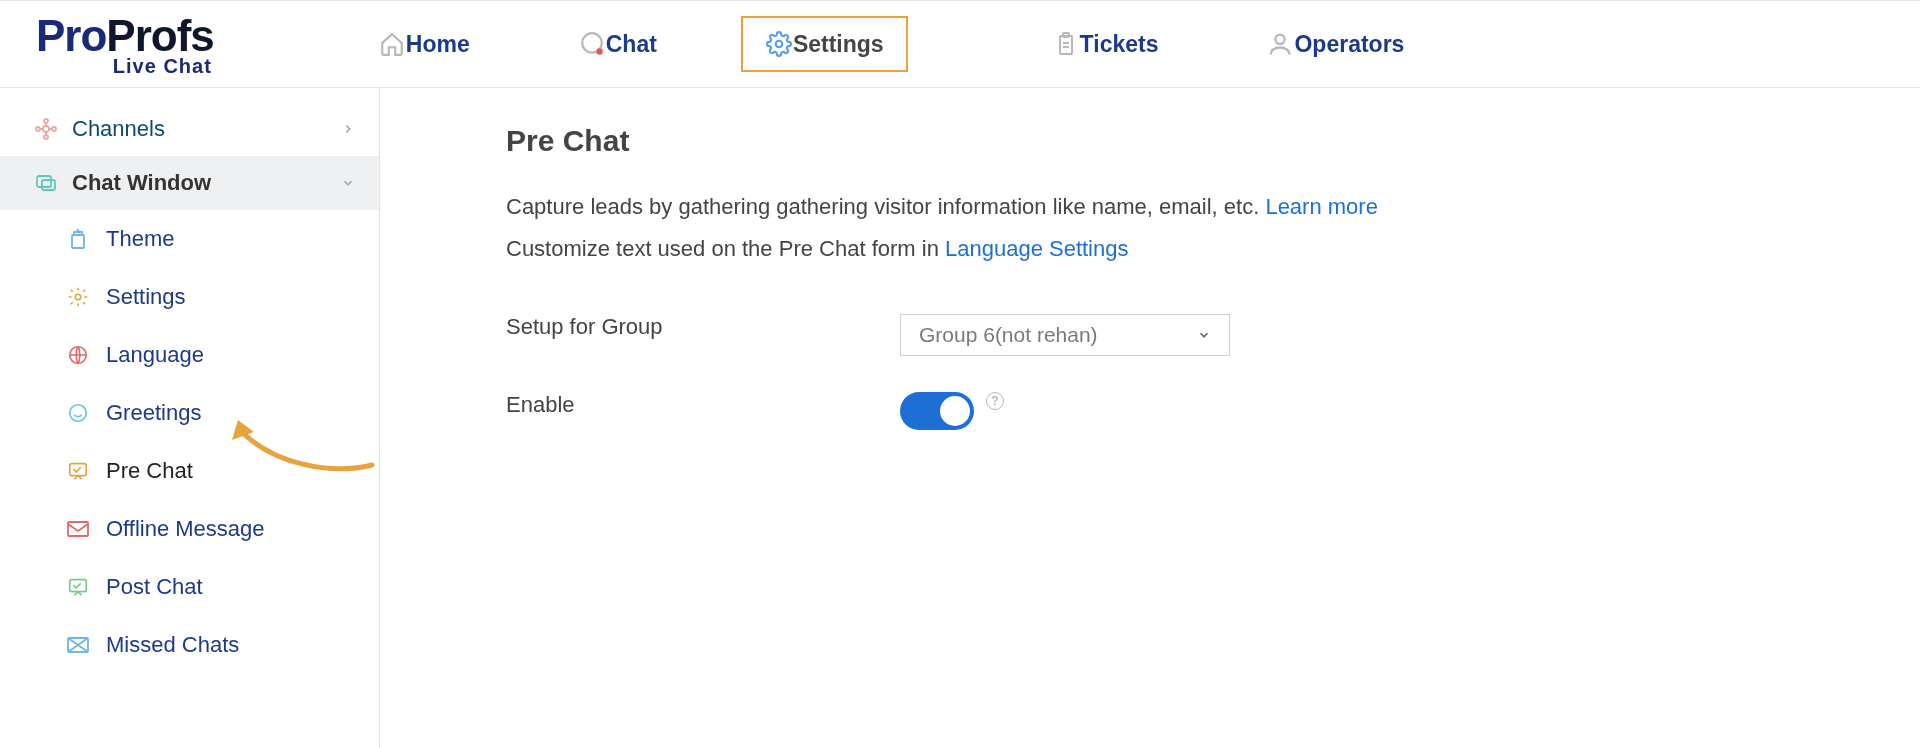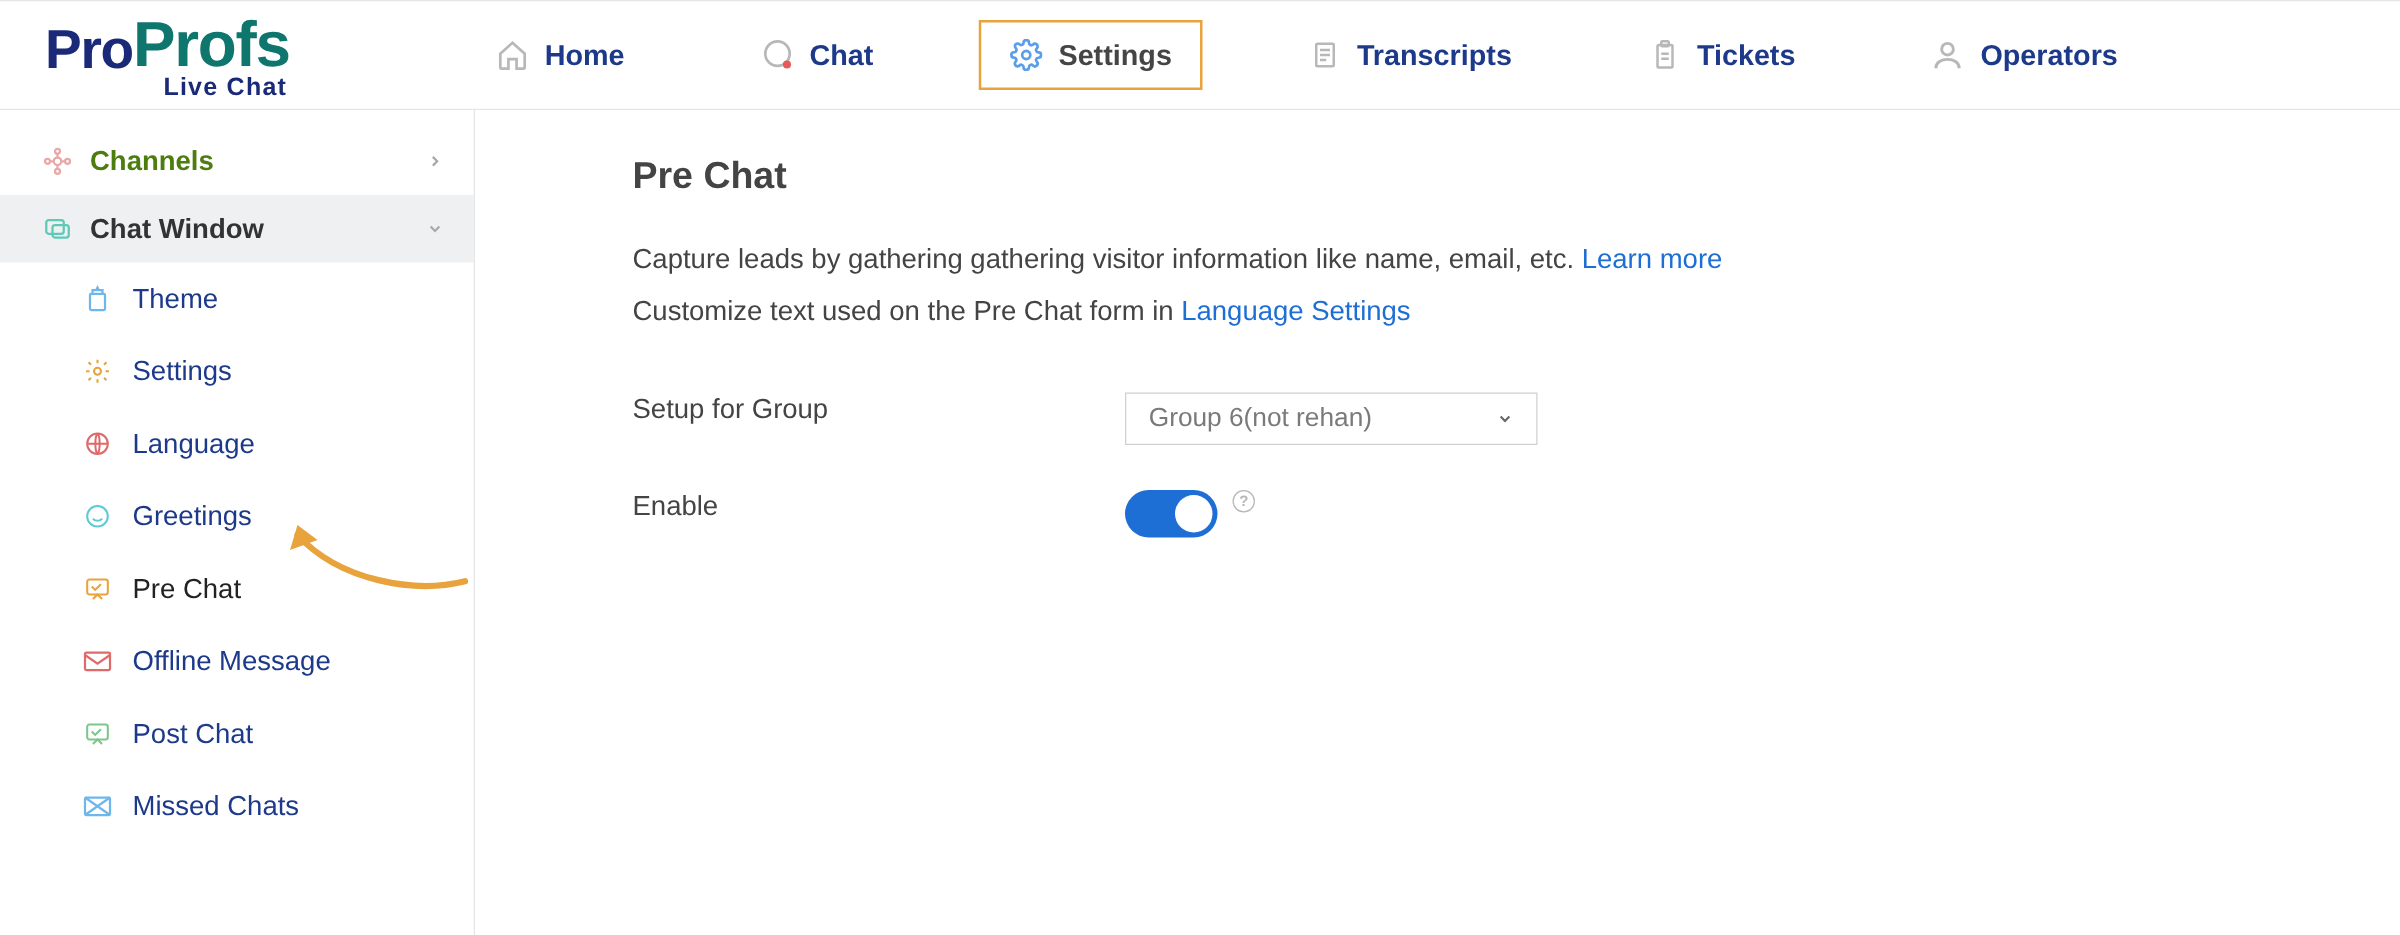--- a/index.html
+++ b/index.html
@@ -3,38 +3,38 @@
   <meta charset="utf-8">
   <style>
     * { margin: 0; padding: 0; box-sizing: border-box; }
     body { font-family: -apple-system, BlinkMacSystemFont, 'Segoe UI', Arial, sans-serif; background: #fff; width: 1920px; height: 748px; overflow: hidden; }
 
     
     .topnav { display: flex; align-items: center; height: 88px; border-top: 1px solid #e5e5e5; border-bottom: 1px solid #e5e5e5; padding: 0 40px 0 36px; }
     .logo { display: flex; flex-direction: column; margin-right: 90px; }
     .logo-top { display: flex; align-items: flex-end; }
     .logo-pro { font-size: 44px; font-weight: 800; color: #1b2a78; letter-spacing: -1px; }
-    .logo-profs { font-size: 51px; font-weight: 800; color: #0f766e; letter-spacing: -1px; }
+    .logo-profs { font-size: 44px; font-weight: 800; color: #0f172a; letter-spacing: -1px; }
     .logo-sub { font-size: 20px; font-weight: 700; color: #1b2a78; letter-spacing: 1px; align-self: flex-end; margin-top: -6px; margin-right: 2px; }
 
     .nav-items { display: flex; align-items: center; gap: 0; flex: 1; justify-content: flex-start; margin-left: 50px; }
-    .nav-item { display: flex; align-items: center; gap: 12px; padding: 10px 24px; cursor: pointer; }
+    .nav-item { display: flex; align-items: center; padding: 10px 24px; cursor: pointer; }
     .nav-item-label { font-size: 23px; font-weight: 600; color: #1d3a8a; }
     .nav-item.active { border: 2px solid #e8a33d; padding: 12px 22px; }
     .nav-item.active .nav-item-label { color: #454545; }
     .nav-icon { width: 28px; height: 28px; display: inline-flex; align-items: center; justify-content: center; color: #b8b8b8; }
     .nav-item.active .nav-icon { color: #5a9eea; }
     .nav-spacer { width: 60px; }
 
     .main { display: flex; height: calc(748px - 88px); }
 
     
     .sidebar { width: 380px; border-right: 1px solid #e5e5e5; padding-top: 14px; }
     .side-group { display: flex; align-items: center; gap: 14px; padding: 14px 24px 14px 34px; cursor: pointer; font-size: 22px; position: relative; }
-    .side-group-label { color: #4d7c0f; font-weight: 700; }
+    .side-group-label { color: #0c4a6e; font-weight: 400; }
     .side-group.expanded { background: #eef0f2; }
     .side-group.expanded .side-group-label { color: #333; font-weight: 700; }
     .side-group .chev { margin-left: auto; color: #a8a8a8; }
 
     .side-item { display: flex; align-items: center; gap: 16px; padding: 16px 24px 16px 66px; cursor: pointer; font-size: 22px; }
     .side-item-label { color: #1d3a8a; }
     .side-item.active .side-item-label { color: #222; font-weight: 500; }
     .side-icon { width: 24px; height: 24px; display: inline-flex; align-items: center; justify-content: center; }
 
     
@@ -93,29 +93,20 @@
     <div class="nav-item active">
       <span class="nav-icon">
         <svg width="26" height="26" viewBox="0 0 24 24" fill="none" stroke="currentColor" stroke-width="2">
             <circle cx="12" cy="12" r="3"></circle>
             <path d="M19.4 15a1.7 1.7 0 0 0 .34 1.87l.06.06a2 2 0 1 1-2.83 2.83l-.06-.06a1.7 1.7 0 0 0-1.87-.34 1.7 1.7 0 0 0-1.03 1.56V21a2 2 0 1 1-4 0v-.09a1.7 1.7 0 0 0-1.11-1.55 1.7 1.7 0 0 0-1.87.34l-.06.06a2 2 0 1 1-2.83-2.83l.06-.06a1.7 1.7 0 0 0 .34-1.87 1.7 1.7 0 0 0-1.56-1.03H3a2 2 0 1 1 0-4h.09a1.7 1.7 0 0 0 1.55-1.11 1.7 1.7 0 0 0-.34-1.87l-.06-.06a2 2 0 1 1 2.83-2.83l.06.06a1.7 1.7 0 0 0 1.87.34H9a1.7 1.7 0 0 0 1.03-1.56V3a2 2 0 1 1 4 0v.09a1.7 1.7 0 0 0 1.03 1.56 1.7 1.7 0 0 0 1.87-.34l.06-.06a2 2 0 1 1 2.83 2.83l-.06.06a1.7 1.7 0 0 0-.34 1.87V9a1.7 1.7 0 0 0 1.56 1.03H21a2 2 0 1 1 0 4h-.09a1.7 1.7 0 0 0-1.56 1.03z"></path>
           </svg>
       </span>
       <span class="nav-item-label">Settings</span>
     </div>
     <div class="nav-spacer"></div>
-    <div class="nav-item">
-      <span class="nav-icon">
-        <svg width="24" height="26" viewBox="0 0 24 24" fill="none" stroke="currentColor" stroke-width="2">
-            <rect x="5" y="3" width="14" height="18" rx="1"></rect>
-            <path d="M8 8h8M8 12h8M8 16h5"></path>
-          </svg>
-      </span>
-      <span class="nav-item-label">Transcripts</span>
-    </div>
     <div class="nav-spacer"></div>
     <div class="nav-item">
       <span class="nav-icon">
         <svg width="24" height="28" viewBox="0 0 24 28" fill="none" stroke="currentColor" stroke-width="2">
             <rect x="6" y="6" width="12" height="18" rx="1"></rect>
             <rect x="9" y="3" width="6" height="4" rx="1"></rect>
             <path d="M9 13h6M9 17h6"></path>
           </svg>
       </span>
       <span class="nav-item-label">Tickets</span>

